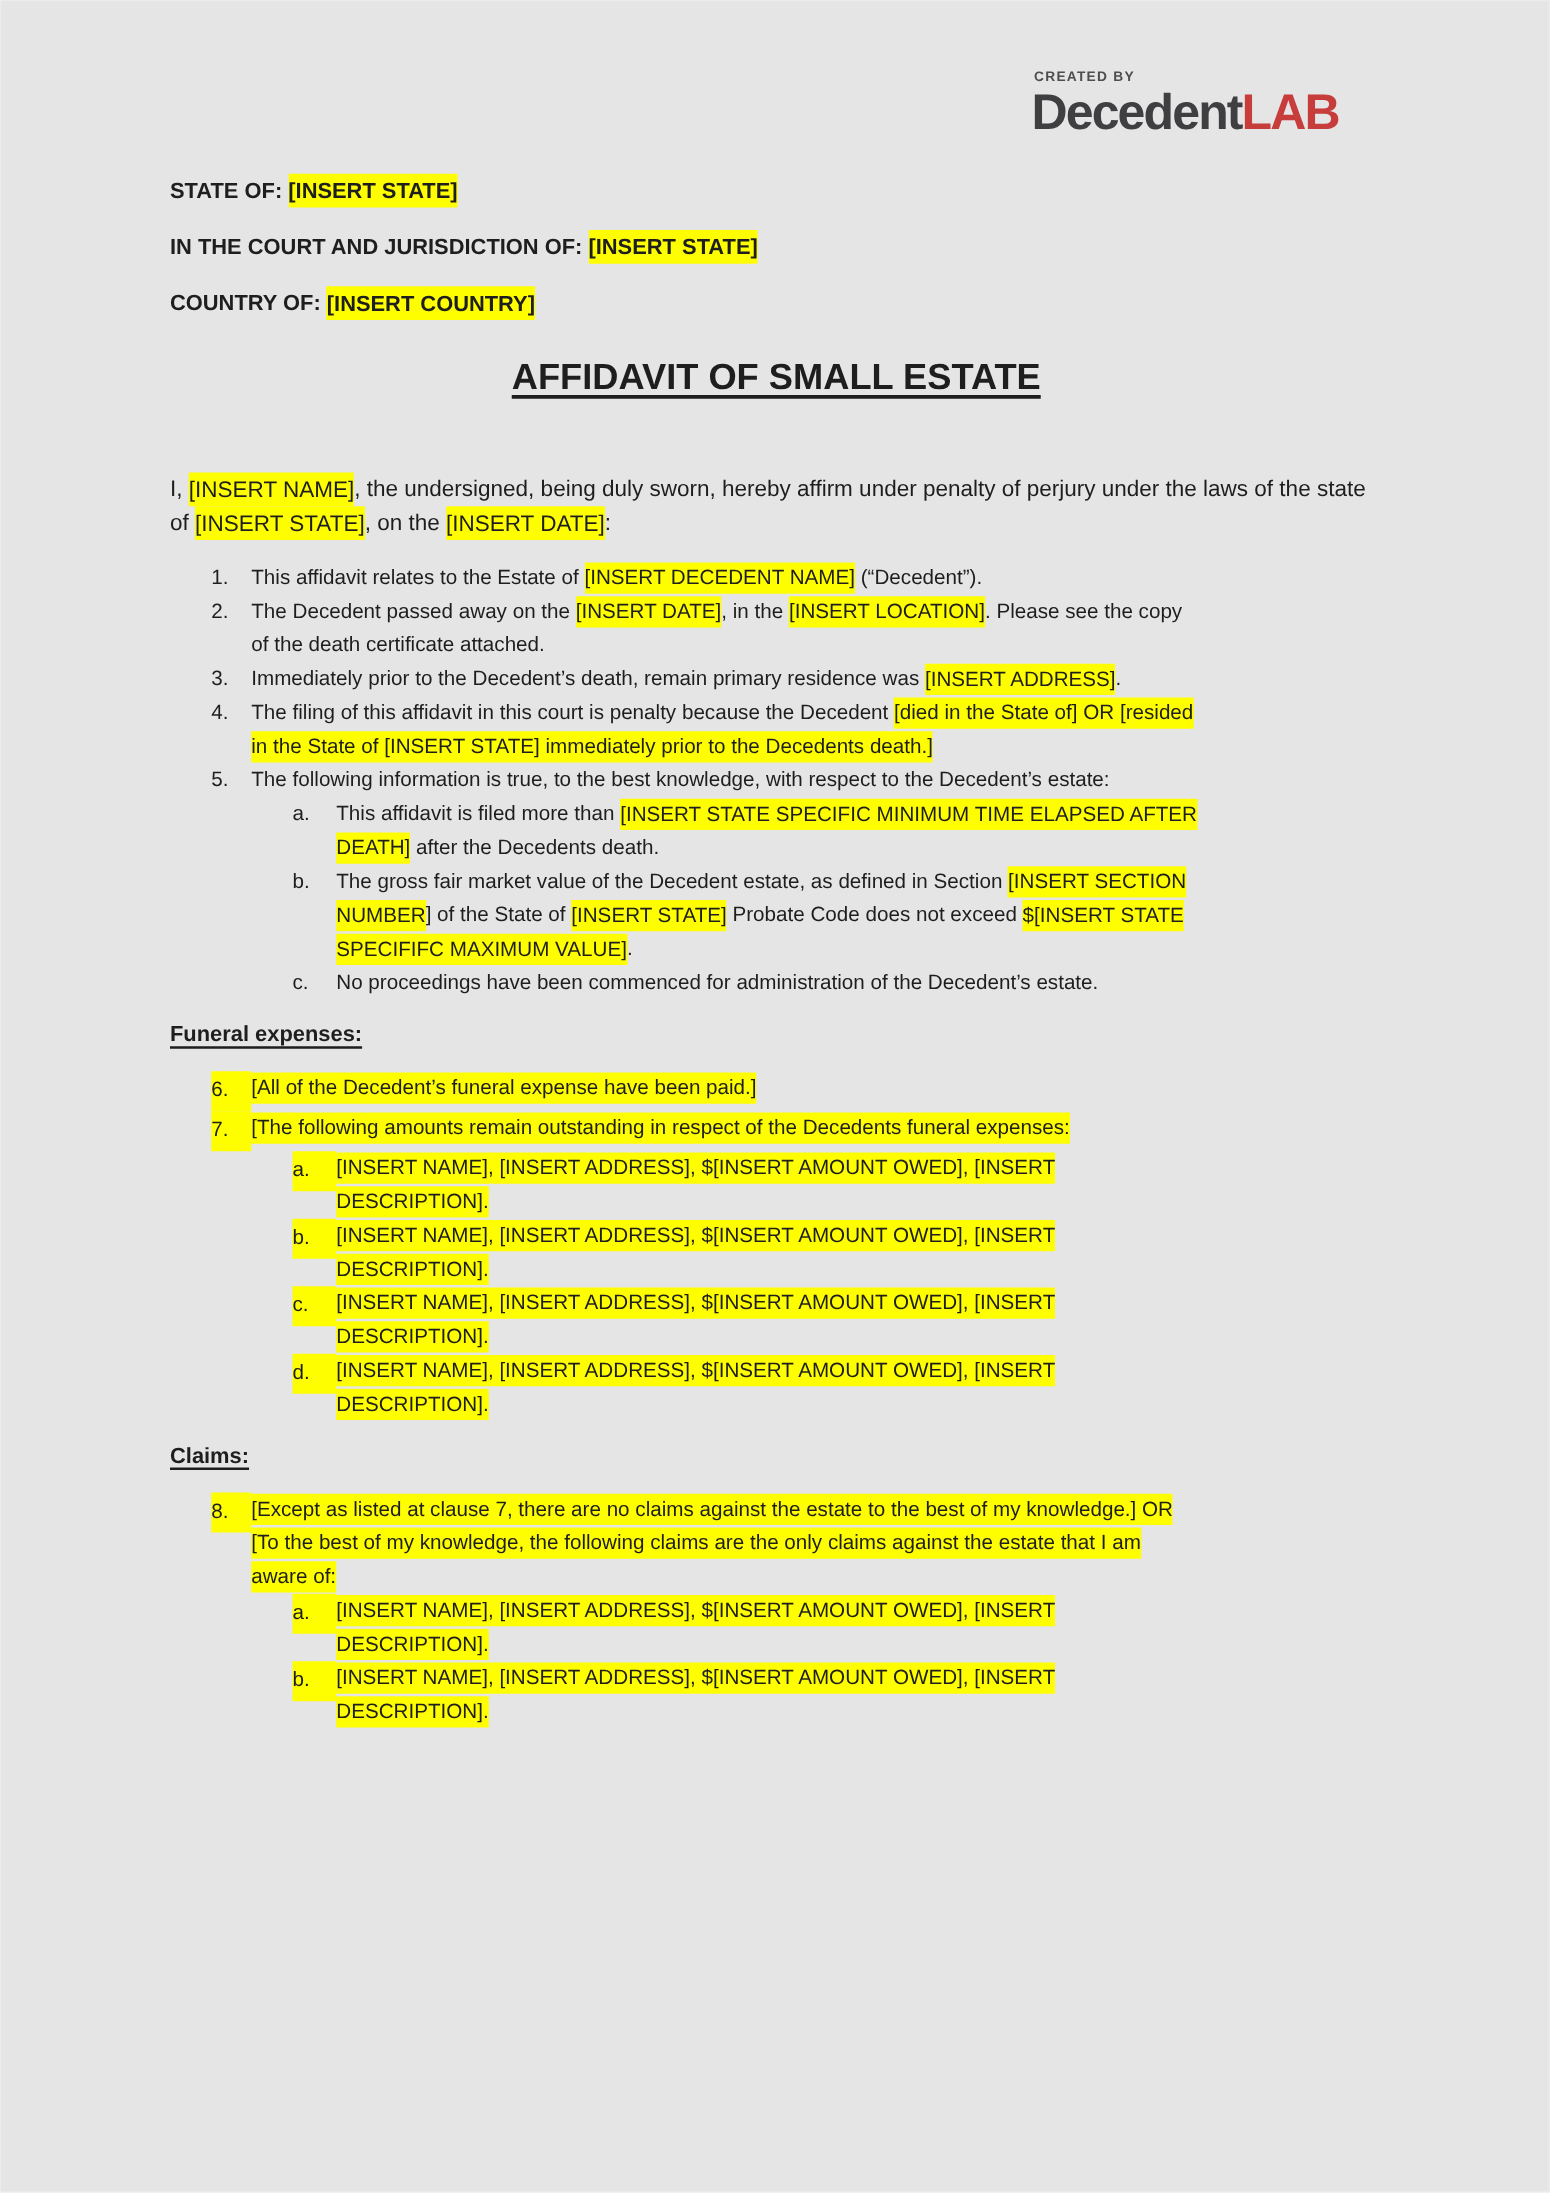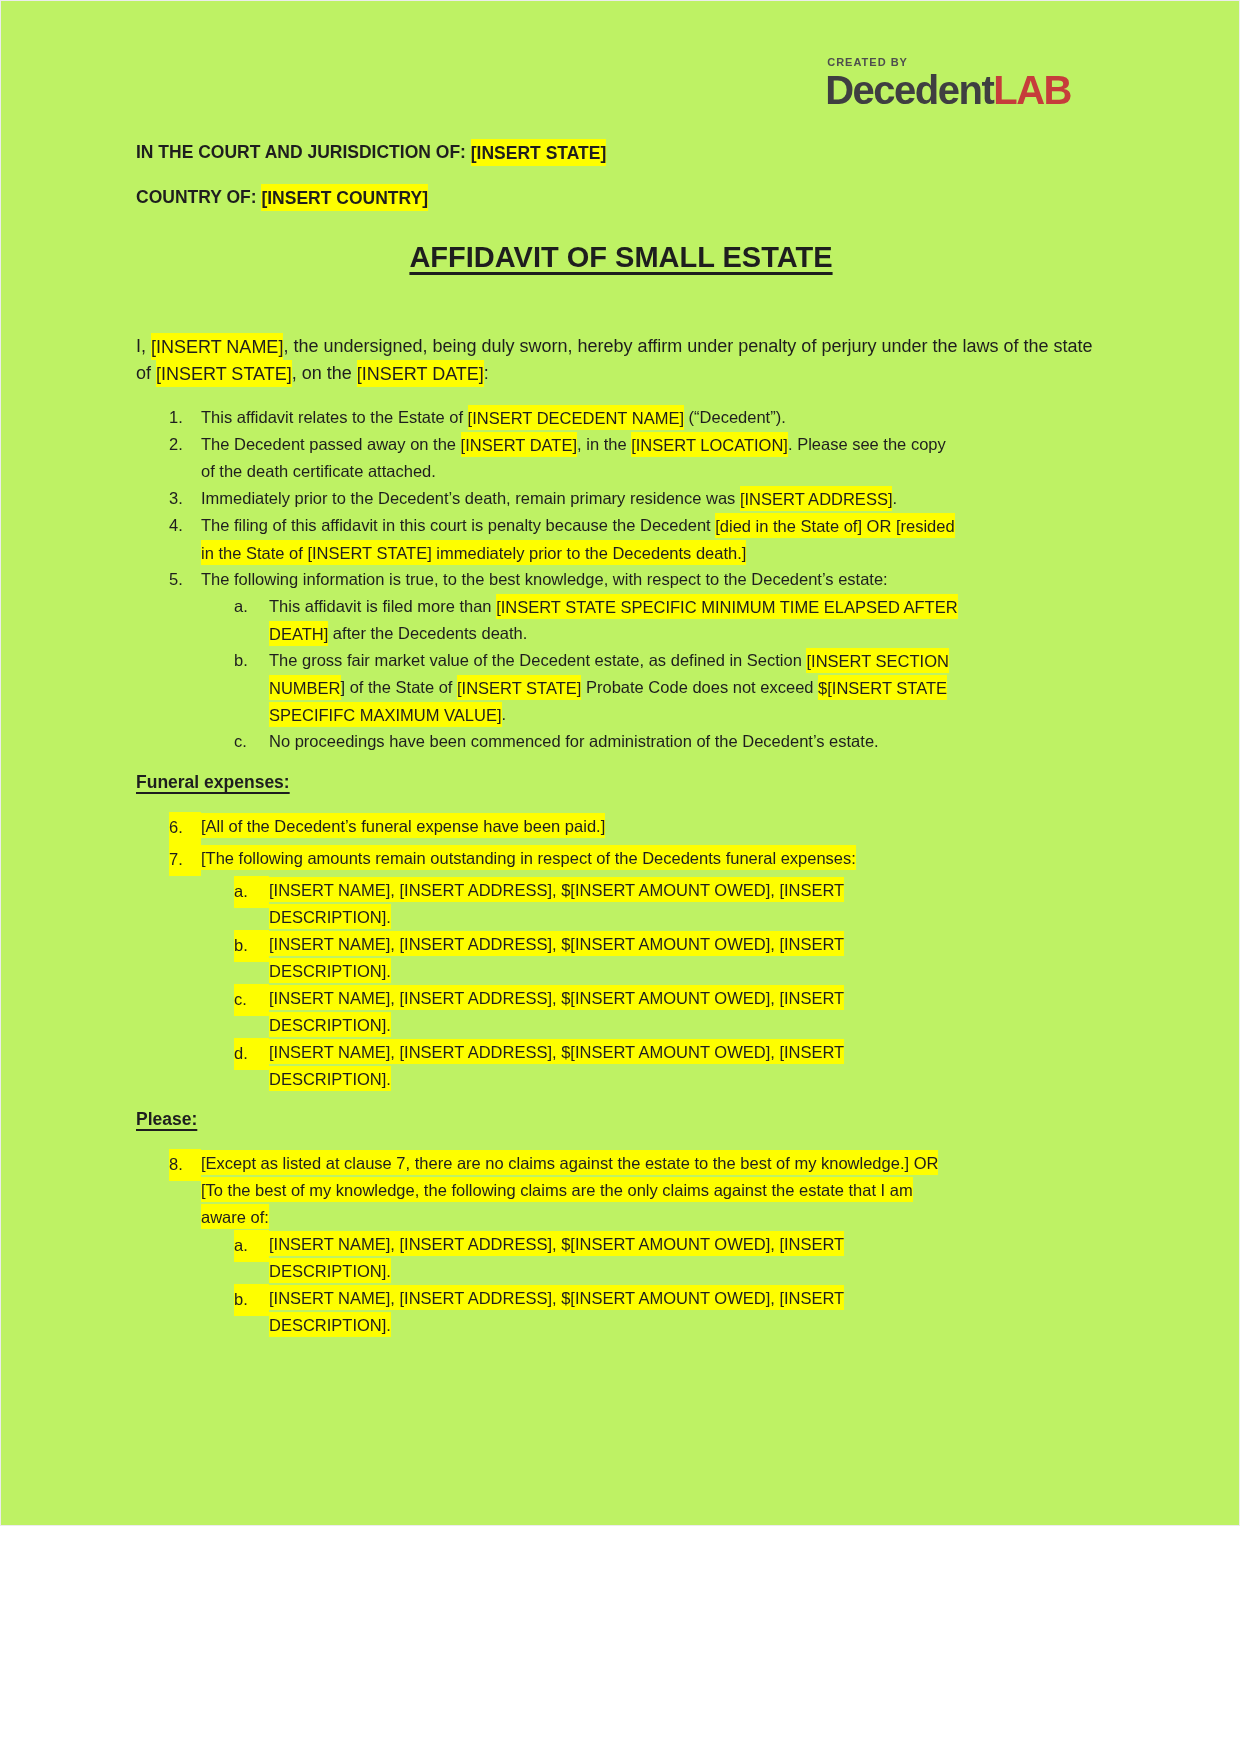--- a/index.html
+++ b/index.html
@@ -4,22 +4,22 @@
 <style>
   html, body { margin: 0; padding: 0; background: #ffffff; }
   body {
     width: 1240px; height: 1754px;
     font-family: "Liberation Sans", sans-serif;
     color: #1e1e1e;
     position: relative;
   }
   .page {
     position: relative;
-    width: 1240px; height: 1526px;
-    background: #bef264;
+    width: 1240px; height: 1754px;
+    background: #e5e5e5;
     box-sizing: border-box;
     border: 1px solid #ececec;
     overflow: hidden;
   }
   
   .logo {
     position: absolute;
     top: 56px; right: 168px;
     text-align: left;
     line-height: 1;
@@ -94,20 +94,21 @@
 
 <div class="page">
 
   <div class="logo">
     <div class="created-by">CREATED BY</div>
     <div class="brand"><span>Decedent</span><span class="lab">LAB</span></div>
   </div>
 
   <div class="content">
 
+    <p class="doc-line"><span>STATE OF: </span><span class="hl">[INSERT STATE]</span></p>
     <p class="doc-line"><span>IN THE COURT AND JURISDICTION OF: </span><span class="hl">[INSERT STATE]</span></p>
     <p class="doc-line"><span>COUNTRY OF: </span><span class="hl">[INSERT COUNTRY]</span></p>
 
     <h1 class="title">AFFIDAVIT OF SMALL ESTATE</h1>
 
     <p class="para"><span>I, </span><span class="hl">[INSERT NAME]</span><span>, the undersigned, being duly sworn, hereby affirm under penalty of perjury under the laws of the state of </span><span class="hl">[INSERT STATE]</span><span>, on the </span><span class="hl">[INSERT DATE]</span><span>:</span></p>
 
     <div class="list">
       <div class="li l1">
         <span class="mk"><span>1.</span></span>
@@ -165,21 +166,21 @@
       <div class="li l2">
         <span class="mk"><span class="hl">c.</span></span>
         <div class="tx"><span class="hl">[INSERT NAME], [INSERT ADDRESS], $[INSERT AMOUNT OWED], [INSERT DESCRIPTION].</span></div>
       </div>
       <div class="li l2">
         <span class="mk"><span class="hl">d.</span></span>
         <div class="tx"><span class="hl">[INSERT NAME], [INSERT ADDRESS], $[INSERT AMOUNT OWED], [INSERT DESCRIPTION].</span></div>
       </div>
     </div>
 
-    <h2 class="sec-heading">Please:</h2>
+    <h2 class="sec-heading">Claims:</h2>
 
     <div class="list">
       <div class="li l1">
         <span class="mk"><span class="hl">8.</span></span>
         <div class="tx"><span class="hl">[Except as listed at clause 7, there are no claims against the estate to the best of my knowledge.] OR [To the best of my knowledge, the following claims are the only claims against the estate that I am aware of:</span></div>
       </div>
       <div class="li l2">
         <span class="mk"><span class="hl">a.</span></span>
         <div class="tx"><span class="hl">[INSERT NAME], [INSERT ADDRESS], $[INSERT AMOUNT OWED], [INSERT DESCRIPTION].</span></div>
       </div>

